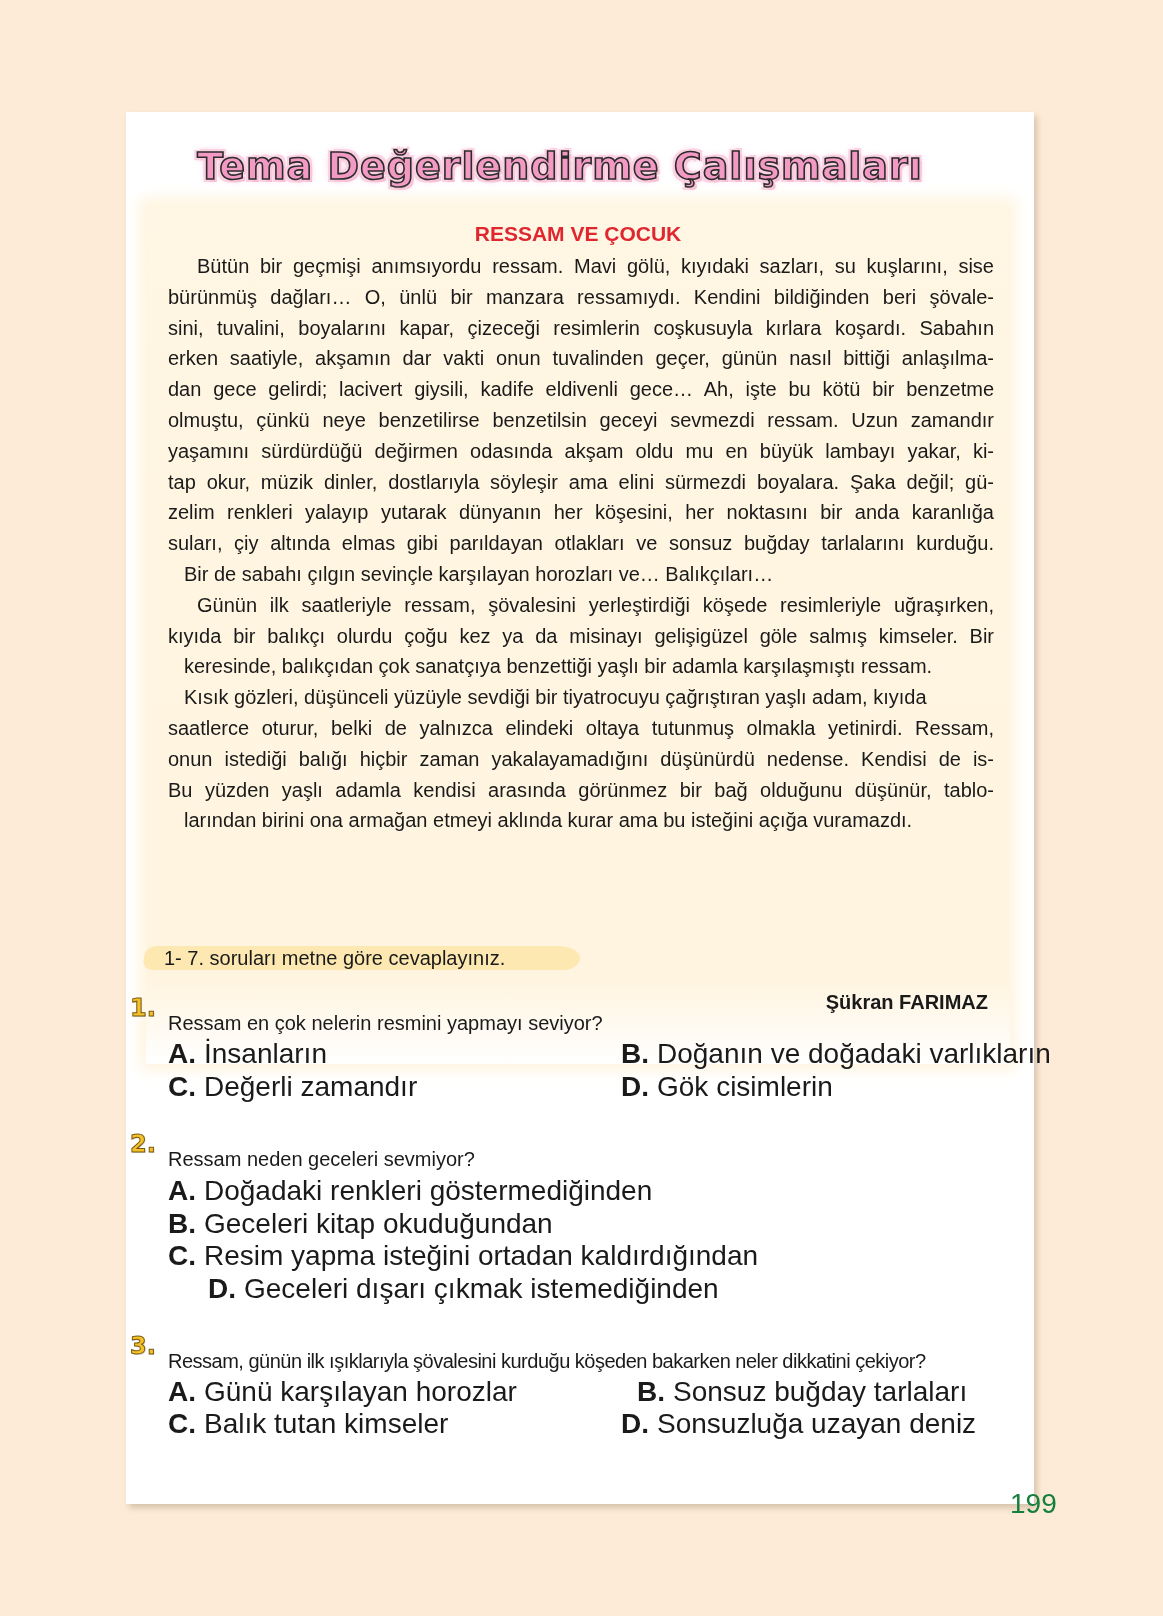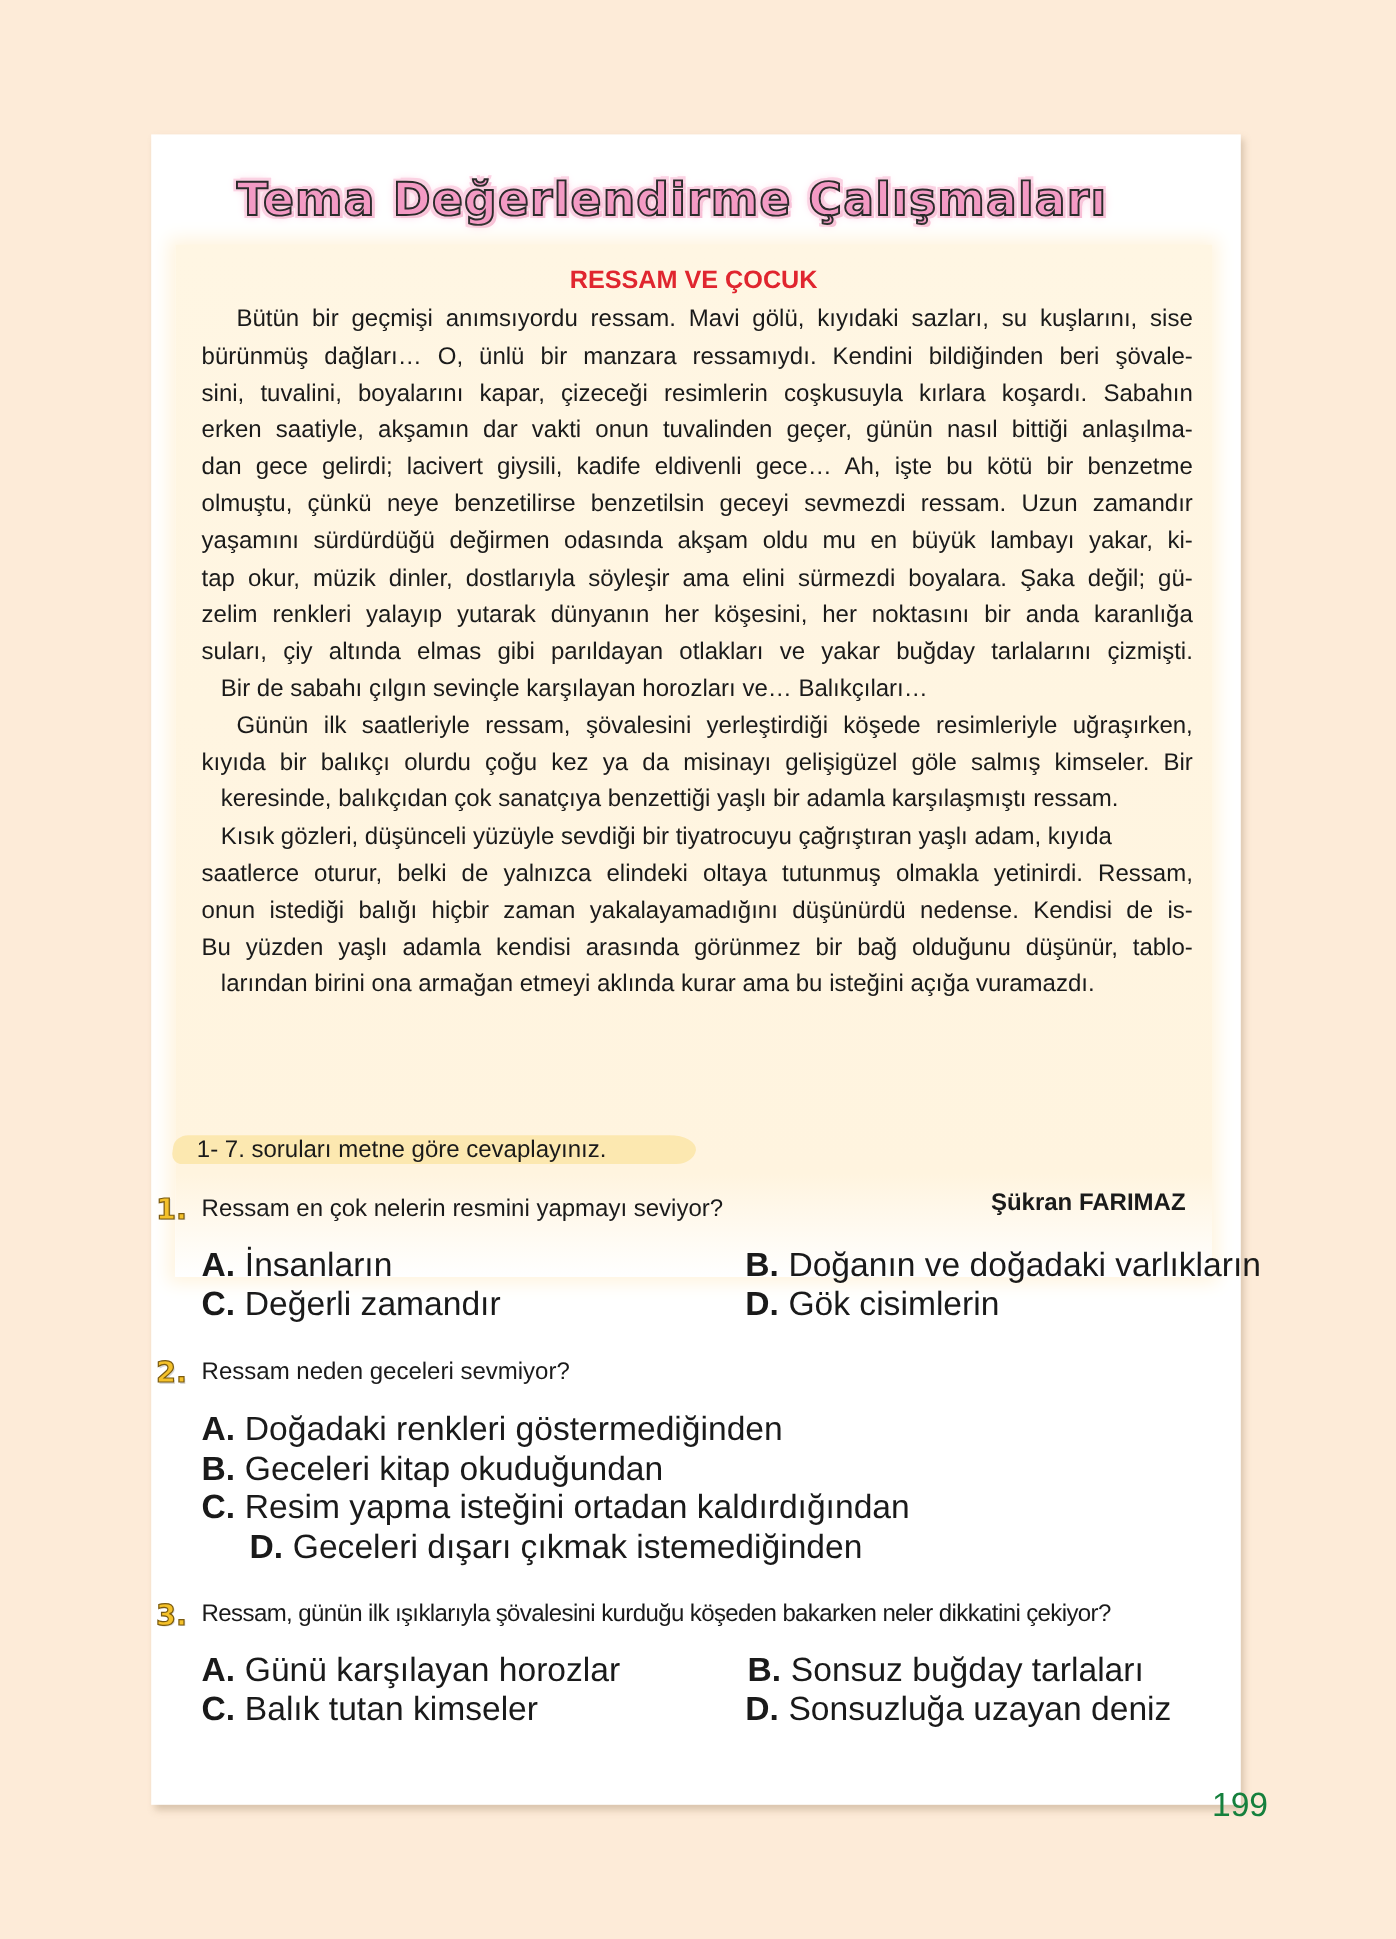--- a/index.html
+++ b/index.html
@@ -64,21 +64,21 @@
   }
   .q {
     position: absolute; left: 0; width: 880px;
   }
   .q-num {
     position: absolute; left: 0; top: -2px; width: 40px; height: 28px;
     font-family: "DejaVu Sans", sans-serif; font-weight: bold; font-size: 24px;
     color: #f4c12a; -webkit-text-stroke: 1px #7a5a10;
     text-shadow: 1px 1px 0 #d9d9d9;
   }
-  .q-text { position: absolute; left: 42px; top: 0; font-size: 20px; white-space: nowrap; }
+  .q-text { position: absolute; left: 42px; top: 16px; font-size: 20px; white-space: nowrap; }
   .opt { position: absolute; font-size: 28px; white-space: nowrap; }
   .opt b { font-weight: bold; margin-right: 8px; }
   .page-num {
     position: absolute; left: 1010px; top: 1472px;
     font-size: 28px; color: #15803d; margin-top: 16px;
   }
 </style>
 </head>
 <body>
 
@@ -94,21 +94,21 @@
       <p>
         <span class="ln indent">Bütün bir geçmişi anımsıyordu ressam. Mavi gölü, kıyıdaki sazları, su kuşlarını, sise</span>
         <span class="ln">bürünmüş dağları… O, ünlü bir manzara ressamıydı. Kendini bildiğinden beri şövale-</span>
         <span class="ln">sini, tuvalini, boyalarını kapar, çizeceği resimlerin coşkusuyla kırlara koşardı. Sabahın</span>
         <span class="ln">erken saatiyle, akşamın dar vakti onun tuvalinden geçer, günün nasıl bittiği anlaşılma-</span>
         <span class="ln">dan gece gelirdi; lacivert giysili, kadife eldivenli gece… Ah, işte bu kötü bir benzetme</span>
         <span class="ln">olmuştu, çünkü neye benzetilirse benzetilsin geceyi sevmezdi ressam. Uzun zamandır</span>
         <span class="ln">yaşamını sürdürdüğü değirmen odasında akşam oldu mu en büyük lambayı yakar, ki-</span>
         <span class="ln">tap okur, müzik dinler, dostlarıyla söyleşir ama elini sürmezdi boyalara. Şaka değil; gü-</span>
         <span class="ln">zelim renkleri yalayıp yutarak dünyanın her köşesini, her noktasını bir anda karanlığa</span>
-        <span class="ln">suları, çiy altında elmas gibi parıldayan otlakları ve yakar buğday tarlalarını çizmişti.</span>
+        <span class="ln">suları, çiy altında elmas gibi parıldayan otlakları ve sonsuz buğday tarlalarını kurduğu.</span>
         <span class="ln last">Bir de sabahı çılgın sevinçle karşılayan horozları ve… Balıkçıları…</span>
       </p>
       <p>
         <span class="ln indent">Günün ilk saatleriyle ressam, şövalesini yerleştirdiği köşede resimleriyle uğraşırken,</span>
         <span class="ln">kıyıda bir balıkçı olurdu çoğu kez ya da misinayı gelişigüzel göle salmış kimseler. Bir</span>
         <span class="ln last">keresinde, balıkçıdan çok sanatçıya benzettiği yaşlı bir adamla karşılaşmıştı ressam.</span>
         <span class="ln last">Kısık gözleri, düşünceli yüzüyle sevdiği bir tiyatrocuyu çağrıştıran yaşlı adam, kıyıda</span>
         <span class="ln">saatlerce oturur, belki de yalnızca elindeki oltaya tutunmuş olmakla yetinirdi. Ressam,</span>
         <span class="ln">onun istediği balığı hiçbir zaman yakalayamadığını düşünürdü nedense. Kendisi de is-</span>
         <span class="ln">Bu yüzden yaşlı adamla kendisi arasında görünmez bir bağ olduğunu düşünür, tablo-</span>
@@ -138,20 +138,20 @@
     <div class="opt" style="left: 42px; top: 43px;"><b>A.</b><span>Doğadaki renkleri göstermediğinden</span></div>
     <div class="opt" style="left: 42px; top: 76px;"><b>B.</b><span>Geceleri kitap okuduğundan</span></div>
     <div class="opt" style="left: 42px; top: 108px;"><b>C.</b><span>Resim yapma isteğini ortadan kaldırdığından</span></div>
     <div class="opt" style="left: 42px; top: 141px; margin-left: 40px;"><b>D.</b><span>Geceleri dışarı çıkmak istemediğinden</span></div>
   </div>
 
   <div class="q" style="left: 0; top: 1222px;">
     <span class="q-num" style="left: 4px;">3.</span>
     <span class="q-text" style="letter-spacing: -0.5px;">Ressam, günün ilk ışıklarıyla şövalesini kurduğu köşeden bakarken neler dikkatini çekiyor?</span>
     <div class="opt" style="left: 42px; top: 42px;"><b>A.</b><span>Günü karşılayan horozlar</span></div>
-    <div class="opt" style="left: 497px; top: 42px;"><b>B.</b><span>Sonsuz buğday tarlaları</span></div>
+    <div class="opt" style="left: 511px; top: 42px;"><b>B.</b><span>Sonsuz buğday tarlaları</span></div>
     <div class="opt" style="left: 42px; top: 74px;"><b>C.</b><span>Balık tutan kimseler</span></div>
     <div class="opt" style="left: 495px; top: 74px;"><b>D.</b><span>Sonsuzluğa uzayan deniz</span></div>
   </div>
 
 </div>
 
 <div class="page-num">199</div>
 
 </body></html>

